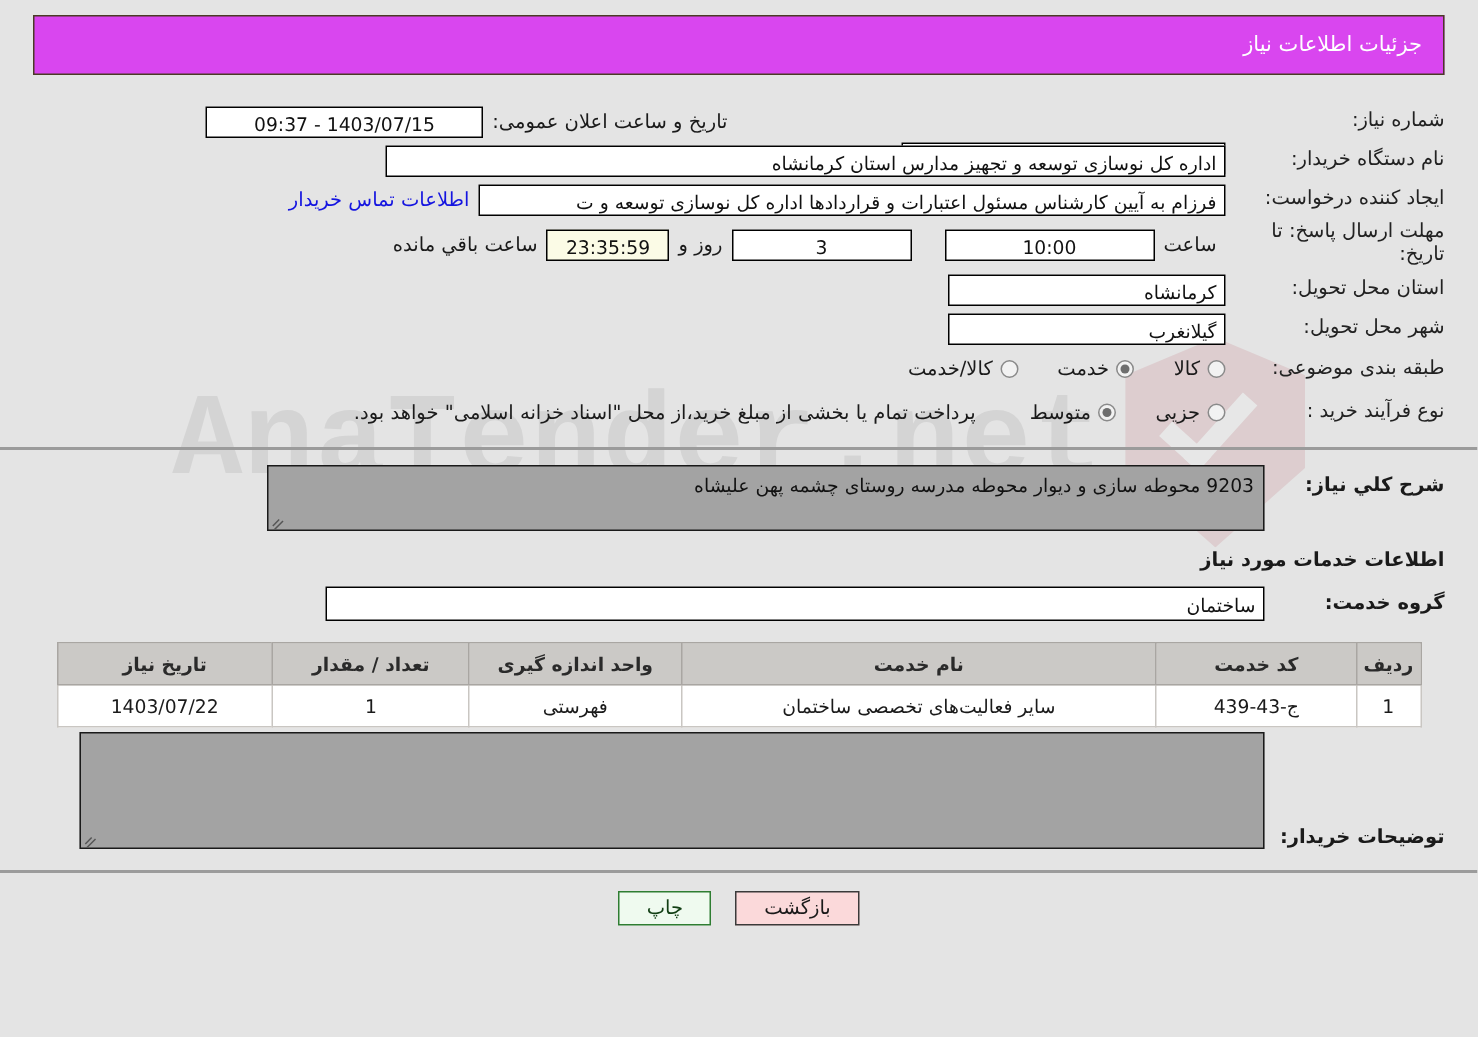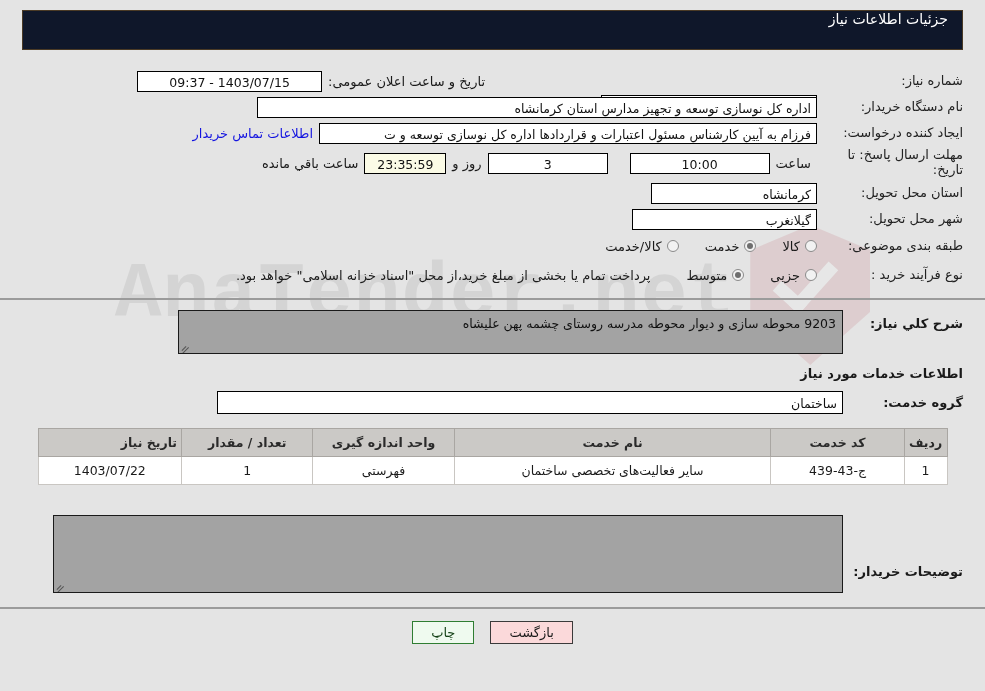--- a/index.html
+++ b/index.html
@@ -56,24 +56,24 @@
     font-family: Liberation Mono, monospace;
   }
 
   
   .app-header {
     position: absolute;
     left: 22px; top: 10px;
     width: 941px;
     height: 40px;
     box-sizing: border-box;
-    background: #0f172a;
+    background: #d946ef;
     border: 1px solid #4a3a25;
     display: flex;
-    align-items: flex-start;
+    align-items: center;
     justify-content: flex-start;
     padding: 0 14px;
     z-index: 3;
   }
   .app-header .title {
     color: #ffffff;
     font-size: 14px;
   }
 
   
@@ -259,22 +259,22 @@
     border: 1px solid #c9c6c2;
     padding: 6px 4px;
     text-align: center;
     color: #1a1a1a;
     background: #ffffff;
   }
 
   
   .comments-row {
     display: flex;
-    align-items: center;
-    padding: 30px 22px 0 22px;
+    align-items: flex-end;
+    padding: 3px 22px 0 22px;
   }
   .comments-lbl {
     width: 120px;
     text-align: right;
     font-weight: bold;
     font-size: 13px;
     padding-top: 34px;
     padding-left: 8px;
     box-sizing: border-box;
     flex: 0 0 auto;
@@ -345,21 +345,21 @@
     <span class="inline-lbl">ساعت</span>
     <span class="fld" style="width:140px;">10:00</span>
     <span class="fld" style="width:120px;margin-right:22px;">3</span>
     <span class="inline-lbl">روز و</span>
     <span class="fld yellow" style="width:82px;">23:35:59</span>
     <span class="inline-lbl">ساعت باقي مانده</span>
   </div>
 
   <div class="row">
     <span class="lbl">استان محل تحویل:</span>
-    <span class="fld right" style="width:166px;">کرمانشاه</span>
+    <span class="fld right" style="width:185px;">کرمانشاه</span>
   </div>
 
   <div class="row">
     <span class="lbl">شهر محل تحویل:</span>
     <span class="fld right" style="width:185px;">گیلانغرب</span>
   </div>
 
   <div class="row" style="height:28px;">
     <span class="lbl">طبقه بندی موضوعی:</span>
     <span class="radio-group">
@@ -417,21 +417,21 @@
   </div>
 
   <table class="items">
     <thead>
       <tr>
         <th style="width:34px;">ردیف</th>
         <th style="width:130px;">کد خدمت</th>
         <th style="width:330px;">نام خدمت</th>
         <th style="width:140px;">واحد اندازه گیری</th>
         <th style="width:130px;">تعداد / مقدار</th>
-        <th style="width:140px;text-align:right;">تاریخ نیاز</th>
+        <th style="width:140px;">تاریخ نیاز</th>
       </tr>
     </thead>
     <tbody>
       <tr>
         <td>1</td>
         <td>ج-43-439</td>
         <td>سایر فعالیت‌های تخصصی ساختمان</td>
         <td>فهرستی</td>
         <td>1</td>
         <td>1403/07/22</td>

